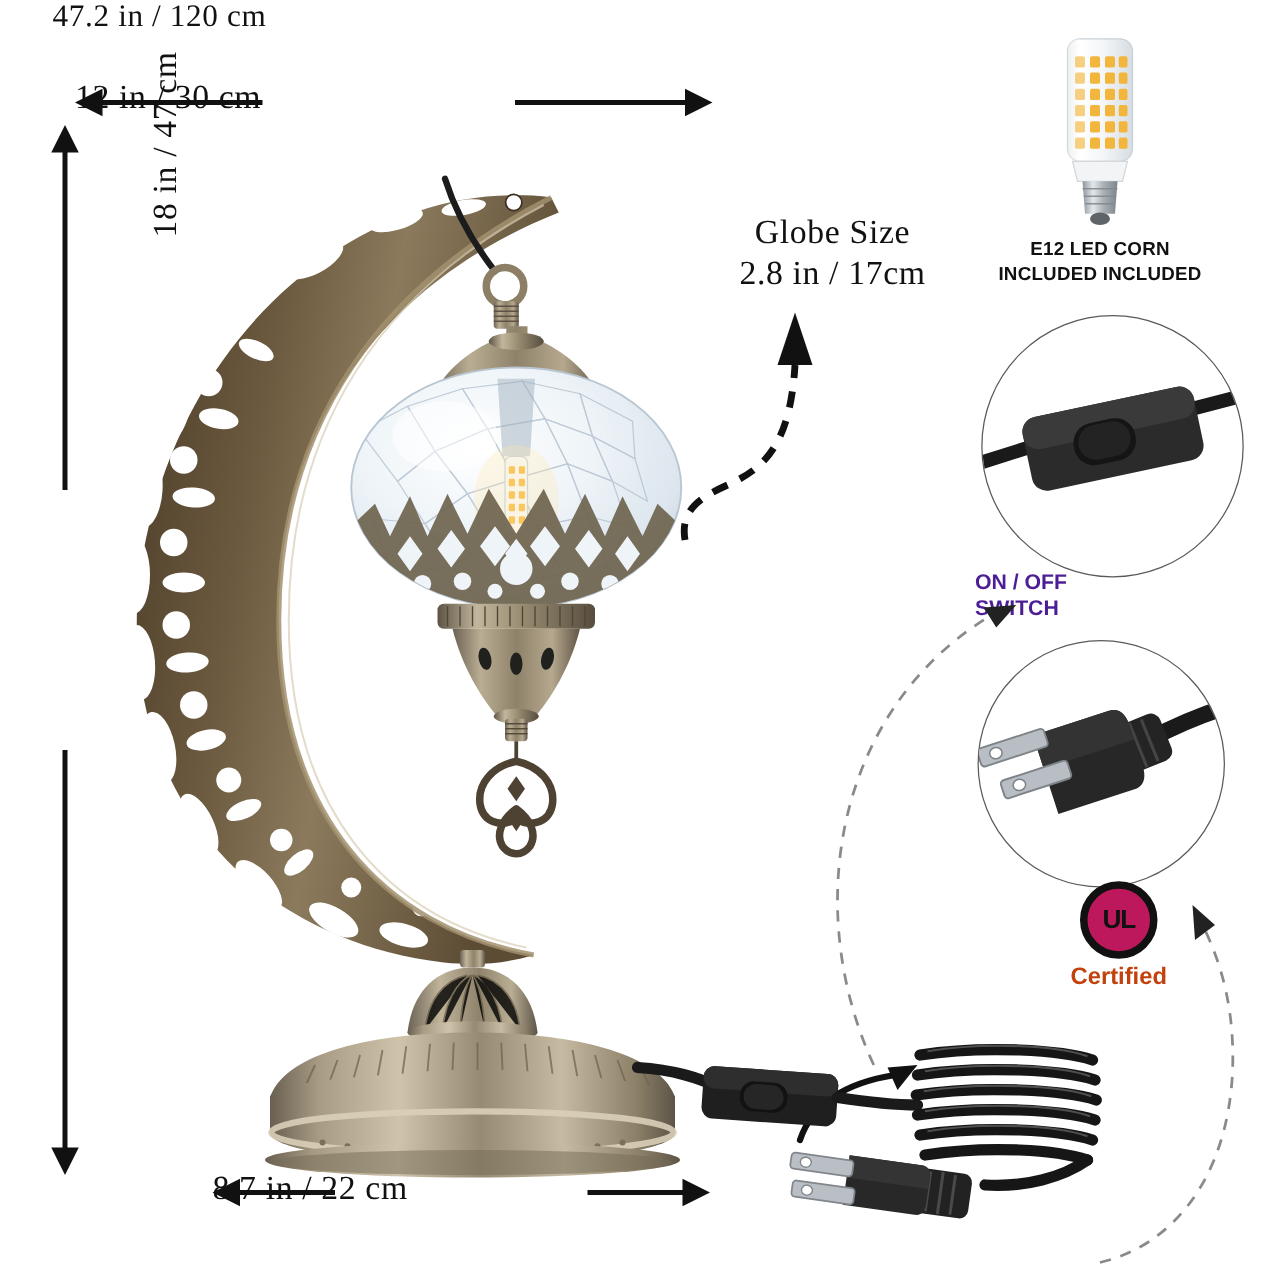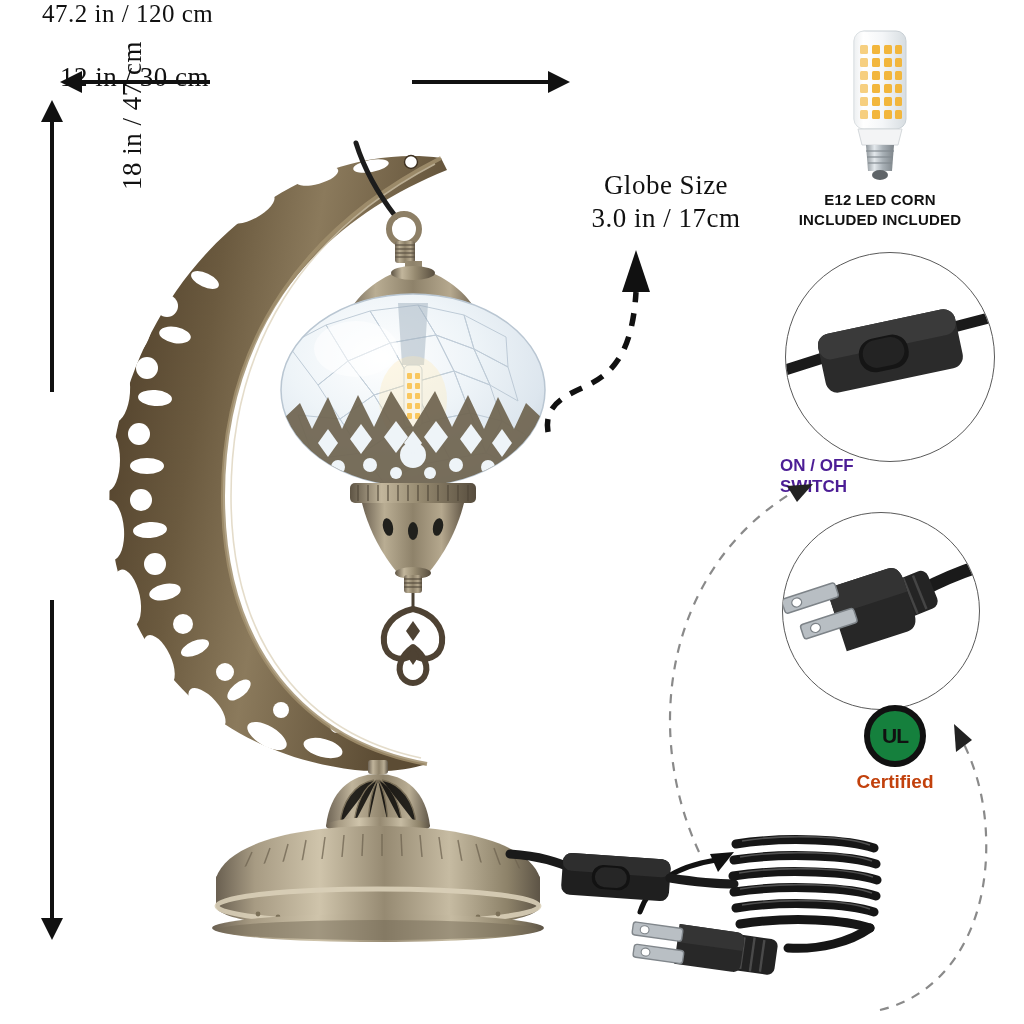--- a/index.html
+++ b/index.html
@@ -43,21 +43,21 @@
     font-family:"Liberation Sans",sans-serif;
     font-weight:bold;font-size:15px;color:#111;line-height:1.3;
     white-space:pre-line;width:240px;letter-spacing:.2px;
   }
 
   
   .ul-badge{position:absolute;text-align:center;width:120px;}
   .ul-mark{
     width:50px;height:50px;border-radius:50%;
     border:6px solid #111;margin:0 auto;
-    position:relative;background:#15803d;
+    position:relative;background:#be185d;
   }
   .ul-mark span{
     position:absolute;left:0;right:0;top:50%;transform:translateY(-50%);
     font-family:"Liberation Sans",sans-serif;font-weight:bold;
     font-size:21px;color:#111;letter-spacing:-1px;
   }
   .ul-text{
     font-family:"Liberation Sans",sans-serif;font-weight:bold;
     font-size:19px;color:#c2410c;margin-top:4px;
   }
@@ -416,24 +416,31 @@
           <circle cx="280" cy="159" r="2.4"></circle>
           <circle cx="300" cy="157" r="2.4"></circle>
         <circle cx="320" cy="154" r="2.4"></circle>
       </g>
 
       <ellipse cx="200" cy="168" rx="166" ry="14" fill="url(#baseGrad)"></ellipse>
       <ellipse cx="200" cy="170" rx="160" ry="10" fill="#746a55" opacity=".5"></ellipse>
     </svg>
   </div>
 
+  <div class="abs" style="left:170px;top:935px;width:420px;height:44px;">
+    <div class="arrow-head ah-left" style="left:0px;top:8px;"></div>
+    <div class="measure-h" style="left:20px;top:17px;width:78px;"></div>
+    <div class="dim-text" style="left:96px;top:-2px;">8.7 in / 22 cm</div>
+    <div class="measure-h" style="left:300px;top:17px;width:78px;"></div>
+    <div class="arrow-head ah-right" style="left:376px;top:8px;"></div>
+  </div>
 
   <div class="abs" style="left:556px;top:170px;width:220px;height:70px;text-align:center;">
     <div class="dim-text" style="position:relative;display:block;text-align:center;">Globe Size</div>
-    <div class="dim-text" style="position:relative;display:block;margin-top:2px;">3.0 in / 17cm</div>
+    <div class="dim-text" style="position:relative;display:block;margin-top:2px;">2.8 in / 17cm</div>
   </div>
   <svg class="abs" style="left:520px;top:232px;" width="160" height="230" viewBox="0 0 160 230">
     <path d="M 28 200 C 24 176, 40 166, 62 156 C 88 144, 112 128, 116 60" fill="none" stroke="#111" stroke-width="5.5" stroke-dasharray="13 11" stroke-linecap="butt"></path>
     <path d="M 116 18 L 130 60 L 102 60 Z" fill="#111"></path>
   </svg>
 
   <div class="abs" style="left:840px;top:25px;">
     <svg width="80" height="160" viewBox="0 0 80 160">
       <defs>
         <linearGradient id="bulbBody" x1="0" y1="0" x2="1" y2="0">

